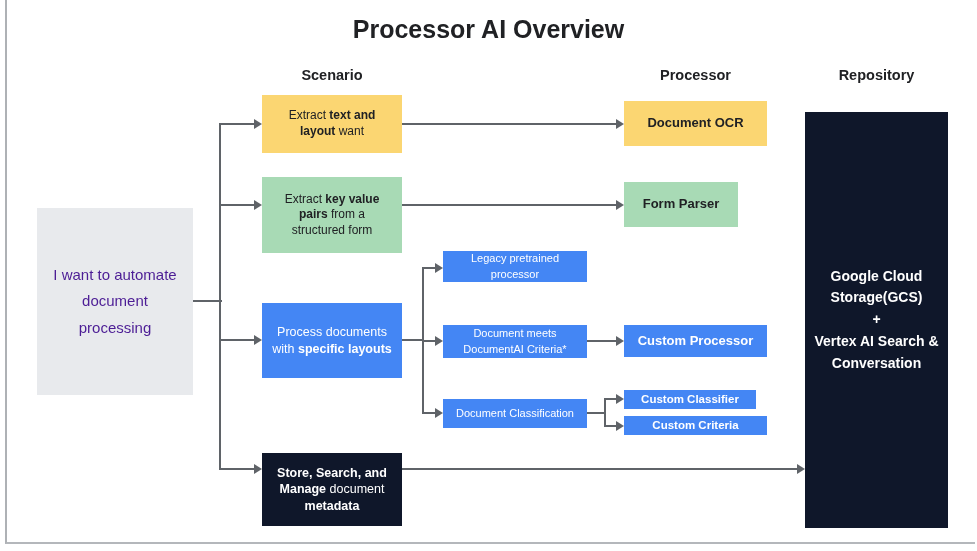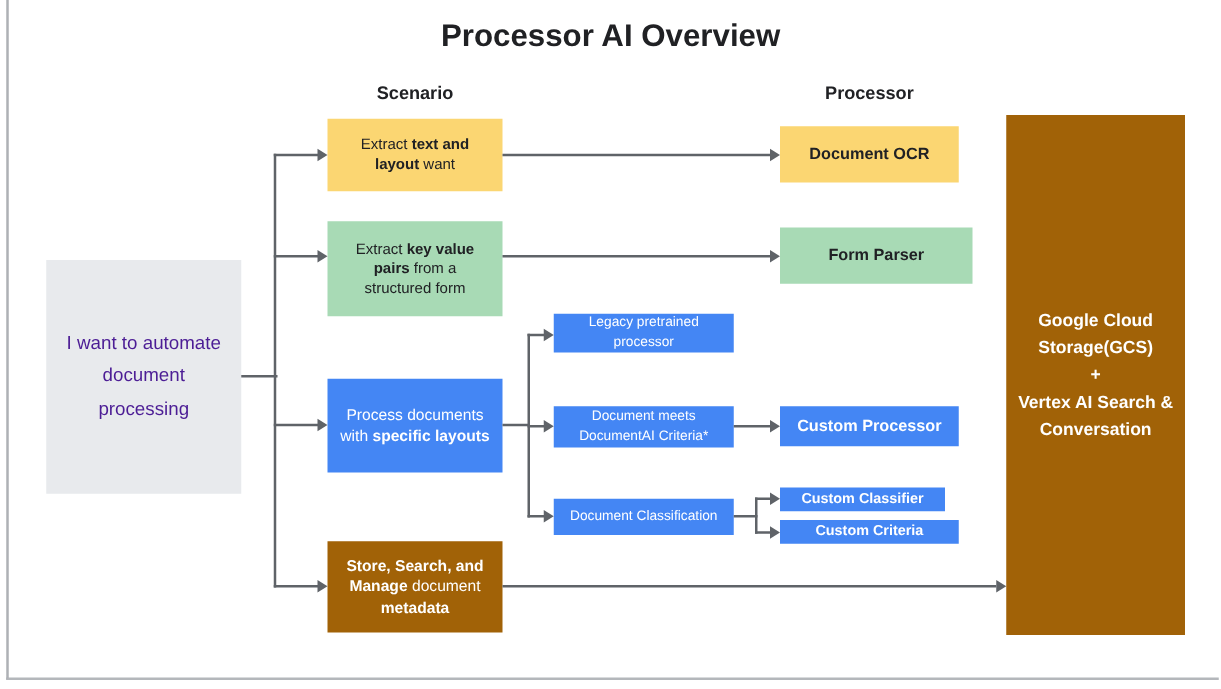--- a/index.html
+++ b/index.html
@@ -10,41 +10,42 @@
   .title{position:absolute;left:0;top:15px;width:100%;text-align:center;
          font-size:25px;font-weight:700;color:#202124;}
   .col-header{position:absolute;text-align:center;font-size:14.5px;font-weight:700;color:#202124;}
   .box{position:absolute;display:flex;align-items:center;justify-content:center;
        text-align:center;white-space:pre-line;box-sizing:border-box;line-height:1.3;}
   .b, .bold{font-weight:700;}
   .gray-box{background:#E8EAED;color:#4c1d95;font-size:15px;line-height:1.75;}
   .yellow{background:#FBD672;}
   .green{background:#A8DAB5;}
   .blue{background:#4486F4;color:#FFFFFF;}
-  .darkblue{background:#a16207;color:#FFFFFF;}
+  .darkblue{background:#0f172a;color:#FFFFFF;margin-top:20px;}
   .scenario-text{font-size:12px;}
   .proc-label{font-weight:700;font-size:13px;}
   .proc-small{font-weight:700;font-size:11.5px;}
   .mid-text{font-size:11px;line-height:1.45;}
   .repo-text{font-weight:700;font-size:14px;line-height:1.55;}
   .h-line{position:absolute;height:2px;background:#5F6368;}
   .v-line{position:absolute;width:2px;background:#5F6368;}
   .arrow-e{position:absolute;width:0;height:0;border-left:8px solid #5F6368;
            border-top:5px solid transparent;border-bottom:5px solid transparent;}
 </style>
 </head>
 <body>
 
 <div class="canvas">
   <div class="frame"></div>
 
   <div class="title">Processor AI Overview</div>
 
   <div class="col-header" style="left:262px;top:67px;width:140px;">Scenario</div>
   <div class="col-header" style="left:624px;top:67px;width:143px;">Processor</div>
+  <div class="col-header" style="left:805px;top:67px;width:143px;">Repository</div>
 
   <div class="box gray-box" style="left:37px;top:208px;width:156px;height:187px;">I want to automate
 document
 processing</div>
 
   <div class="box yellow scenario-text" style="left:262px;top:95px;width:140px;height:58px;"><span><span>Extract </span><span class="b">text and
 layout</span><span> want</span></span></div>
   <div class="box green scenario-text" style="left:262px;top:177px;width:140px;height:76px;"><span><span>Extract </span><span class="b">key value
 pairs</span><span> from a
 structured form</span></span></div>
@@ -54,21 +55,21 @@
 Manage</span><span> document
 </span><span class="b">metadata</span></span></div>
 
   <div class="box blue mid-text" style="left:443px;top:325px;width:144px;height:33px;">Document meets
 DocumentAI Criteria*</div>
   <div class="box blue mid-text" style="left:443px;top:251px;width:144px;height:31px;">Legacy pretrained
 processor</div>
   <div class="box blue mid-text" style="left:443px;top:399px;width:144px;height:29px;">Document Classification</div>
 
   <div class="box yellow proc-label" style="left:624px;top:101px;width:143px;height:45px;">Document OCR</div>
-  <div class="box green proc-label" style="left:624px;top:182px;width:154px;height:45px;">Form Parser</div>
+  <div class="box green proc-label" style="left:624px;top:182px;width:114px;height:45px;">Form Parser</div>
   <div class="box blue proc-label" style="left:624px;top:325px;width:143px;height:32px;">Custom Processor</div>
   <div class="box blue proc-small" style="left:624px;top:390px;width:132px;height:19px;">Custom Classifier</div>
   <div class="box blue proc-small" style="left:624px;top:416px;width:143px;height:19px;">Custom Criteria</div>
 
   <div class="box darkblue repo-text" style="left:805px;top:92px;width:143px;height:416px;">Google Cloud
 Storage(GCS)
 +
 Vertex AI Search &amp;
 Conversation</div>
 

